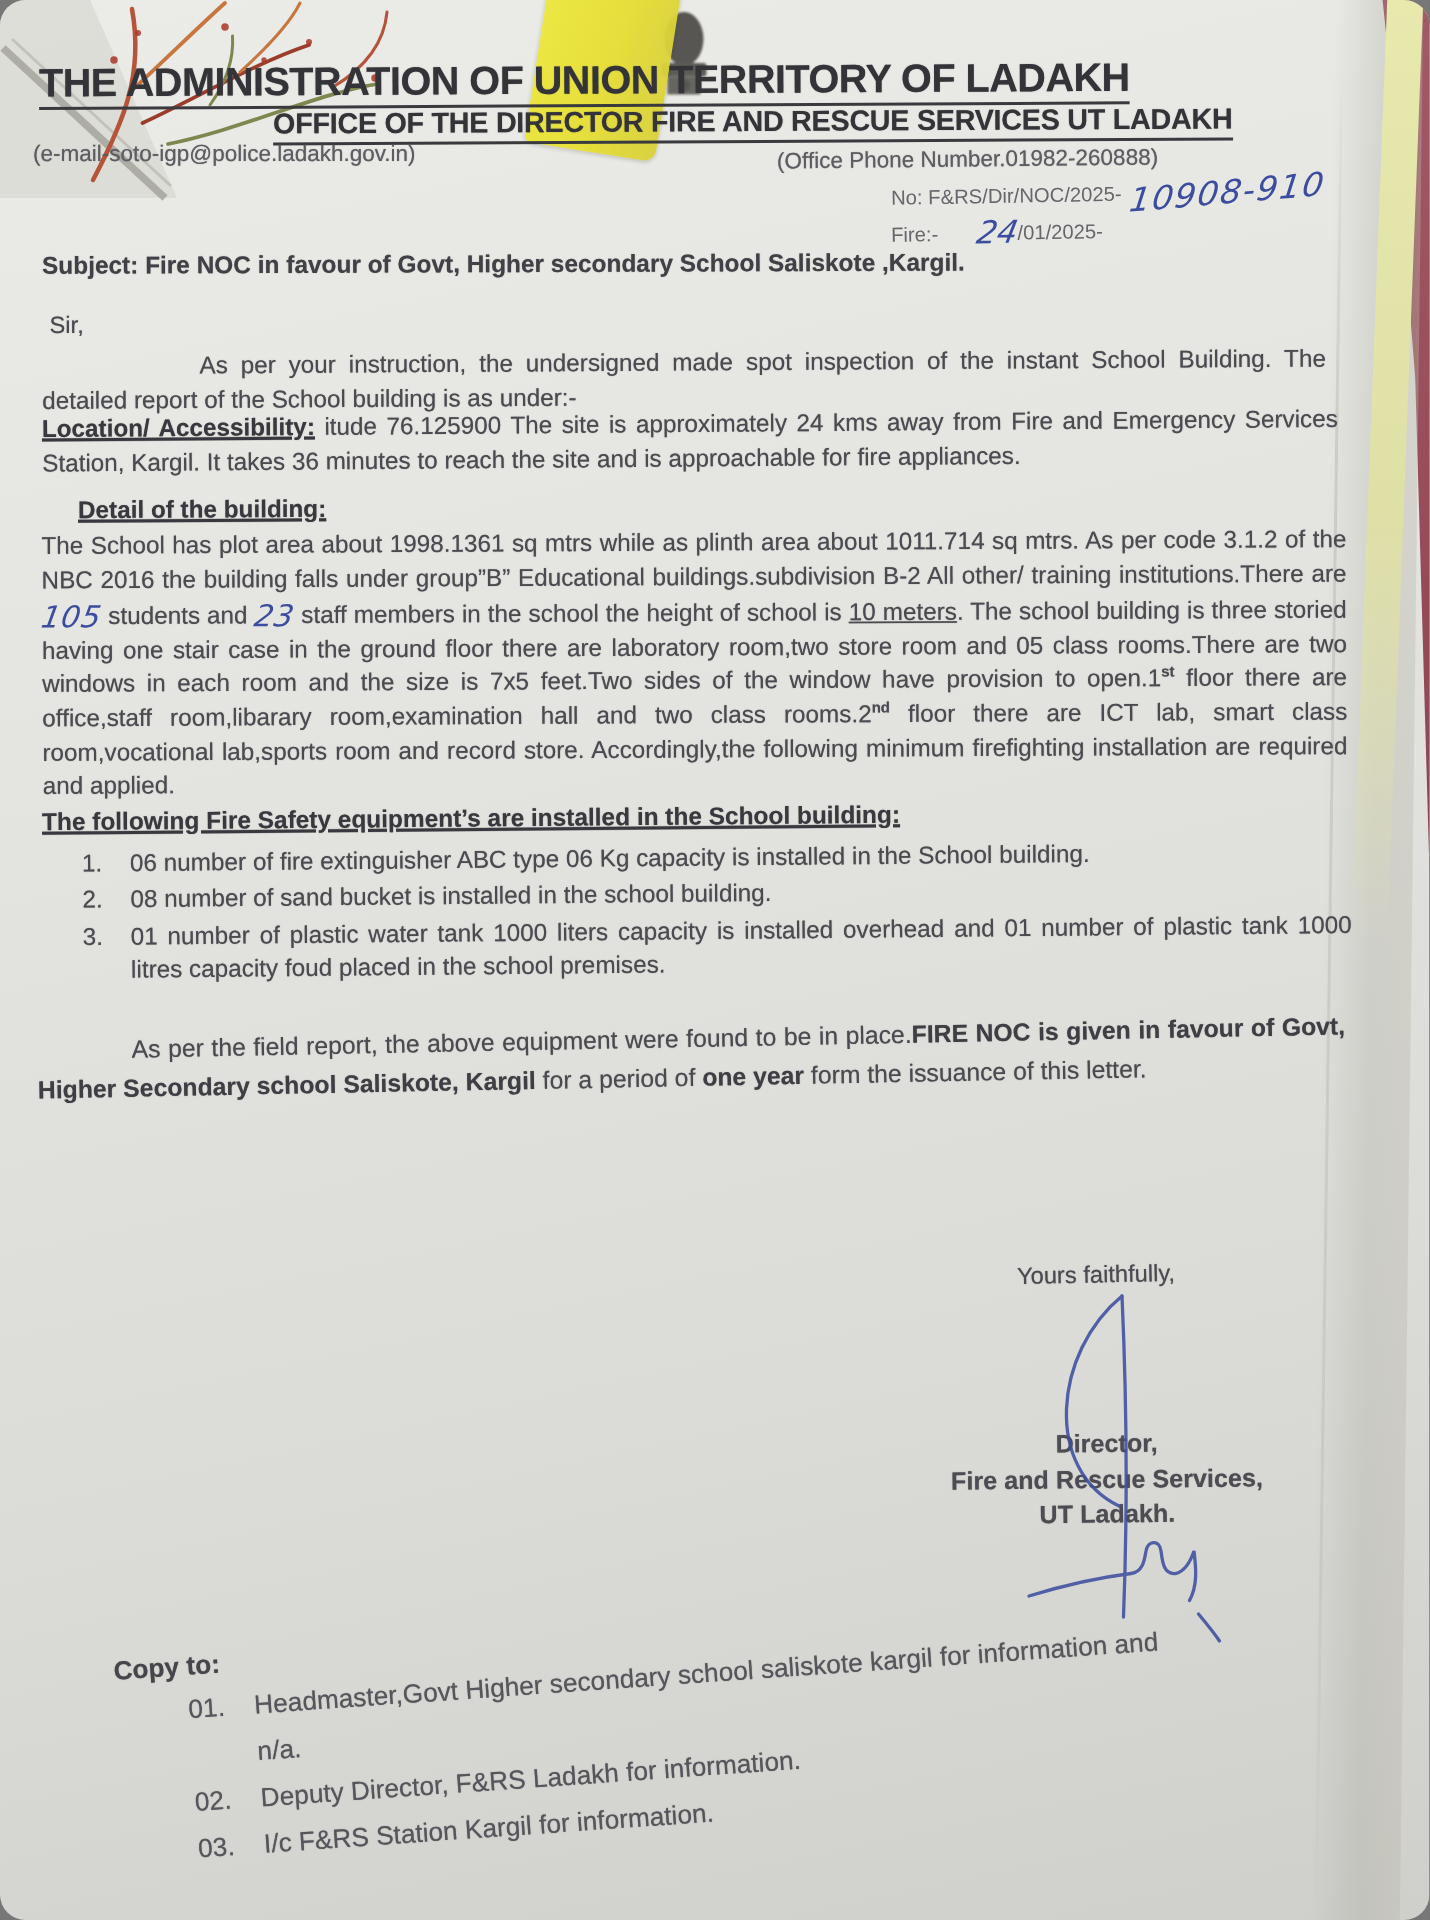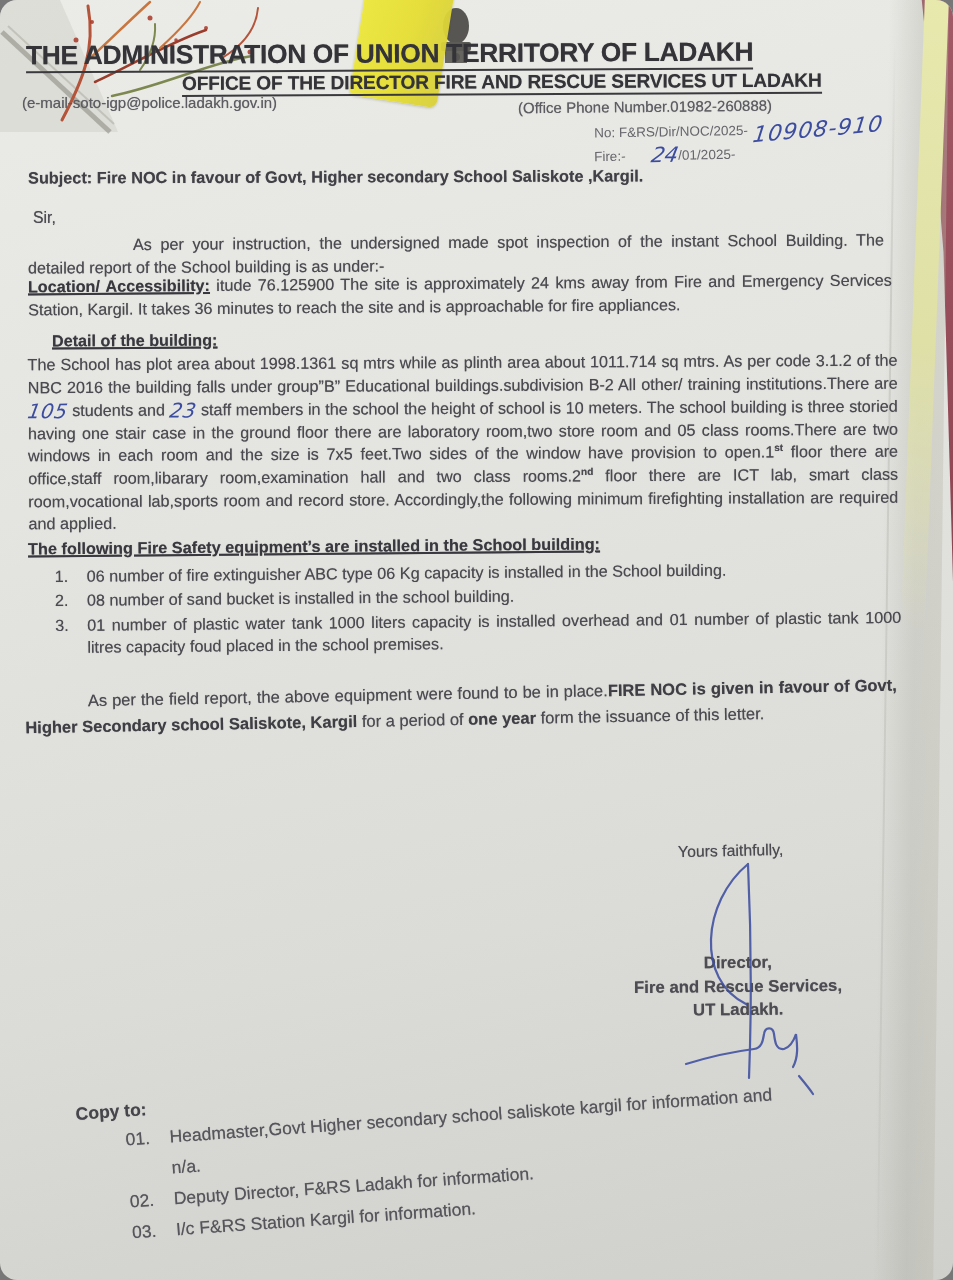--- a/index.html
+++ b/index.html
@@ -51,21 +51,21 @@
   .sir{left:33px;top:209px;font-size:15.8px;}
   .intro{left:28px;top:231px;width:856px;font-size:16.2px;line-height:22.5px;text-align:justify;
     text-indent:105px;transform:rotate(-.35deg);}
   .location{left:28px;top:272px;width:864px;font-size:16.2px;line-height:22.8px;text-align:justify;
     transform:rotate(-.45deg);}
   .inl-h{font-weight:bold;color:#38383e;text-decoration:underline;text-decoration-thickness:2px;}
   .detail-h{left:28px;top:331px;font-weight:bold;font-size:16.2px;color:#38383e;transform:rotate(-.3deg);margin-left:24px;}
   .detail-h span, .equip-h span{text-decoration:underline;text-decoration-thickness:2px;}
   .detail-p{left:28px;top:351px;width:870px;font-size:16.2px;line-height:22.6px;text-align:justify;
     transform:rotate(-.3deg);}
-  .u{}
+  .u{text-decoration:underline;}
   sup{vertical-align:super;font-size:10px;line-height:0;font-weight:bold;}
   .hand-num{font-size:20px;position:relative;top:2px;letter-spacing:.5px;}
   .equip-h{left:28px;top:537px;font-weight:bold;font-size:16.3px;color:#38383e;transform:rotate(-.5deg);}
   .equip-list{left:55px;top:561px;width:846px;font-size:16.2px;line-height:22.8px;transform:rotate(-.55deg);}
   .equip-row{display:flex;margin-bottom:1.5px;}
   .equip-row .num{width:32px;flex:0 0 32px;}
   .equip-row .txt{flex:1;text-align:justify;}
   .conclusion{left:25px;top:681px;width:872px;font-size:16.5px;line-height:25.5px;text-align:justify;
     text-indent:63px;transform:rotate(-1.1deg);}
   .b{font-weight:bold;color:#3e3e44;}

